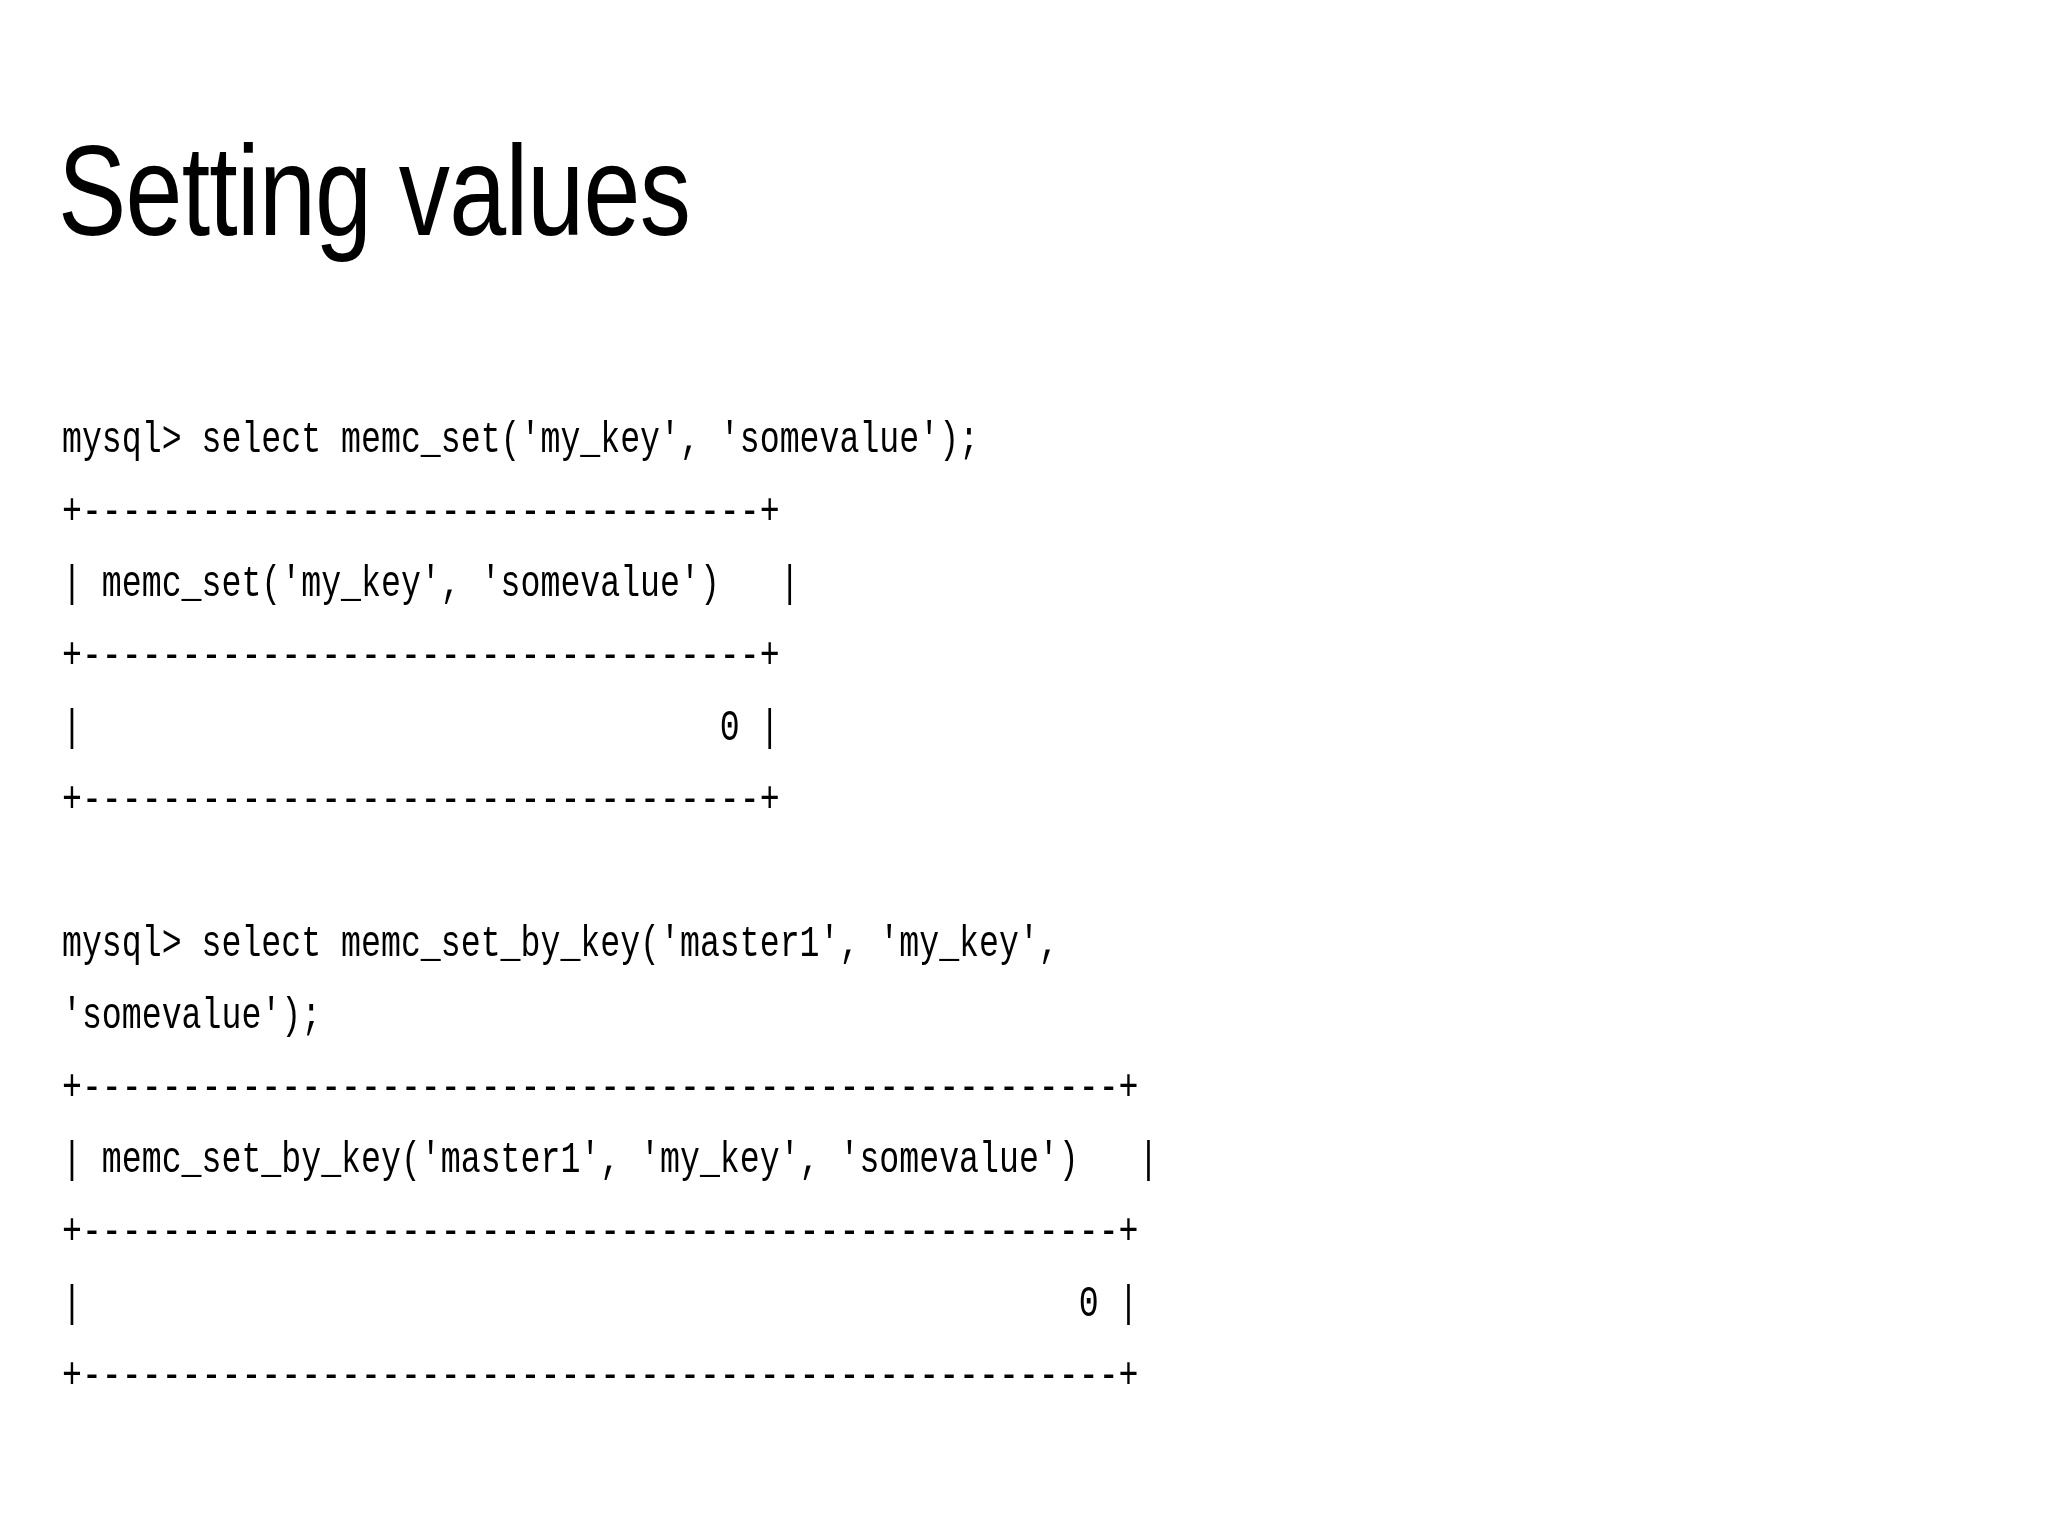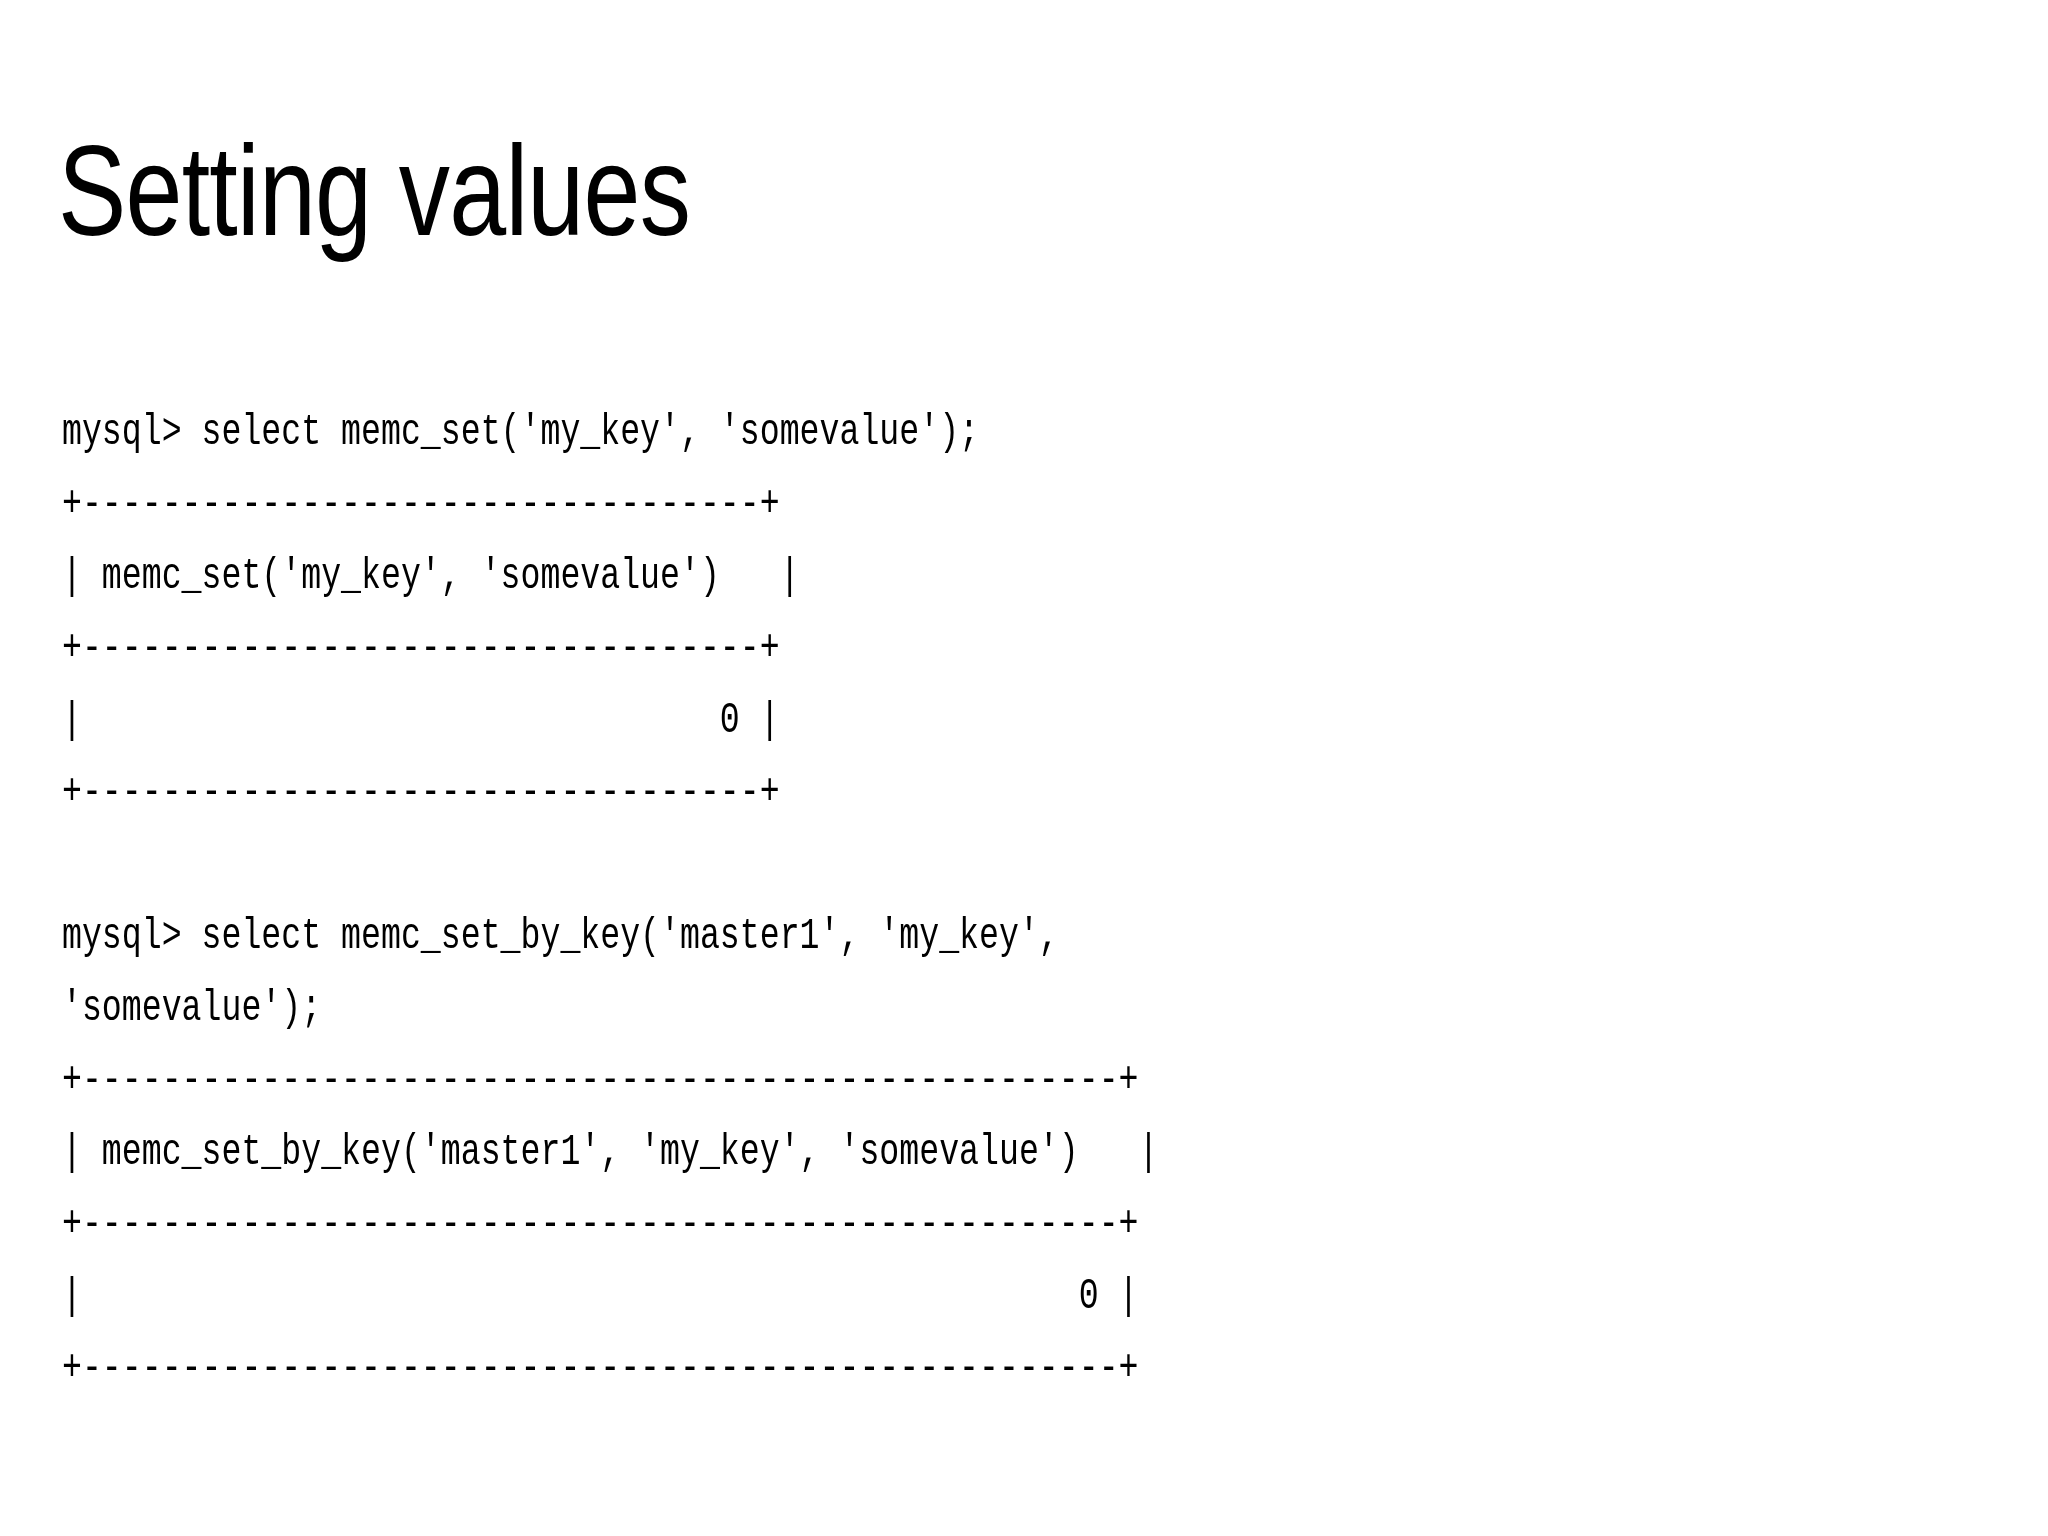--- a/index.html
+++ b/index.html
@@ -33,21 +33,21 @@
     color: #000000;
     letter-spacing: -1px;
     transform: scaleX(0.80);
     transform-origin: left top;
     white-space: nowrap;
   }
 
   .code-area {
     position: absolute;
     left: 62px;
-    top: 352px;
+    top: 360px;
     width: 1940px;
   }
 
   .code-block {
     font-family: "Liberation Mono", "DejaVu Sans Mono", monospace;
     font-size: 44px;
     line-height: 72px;
     color: #000000;
     white-space: pre;
     letter-spacing: 0px;

